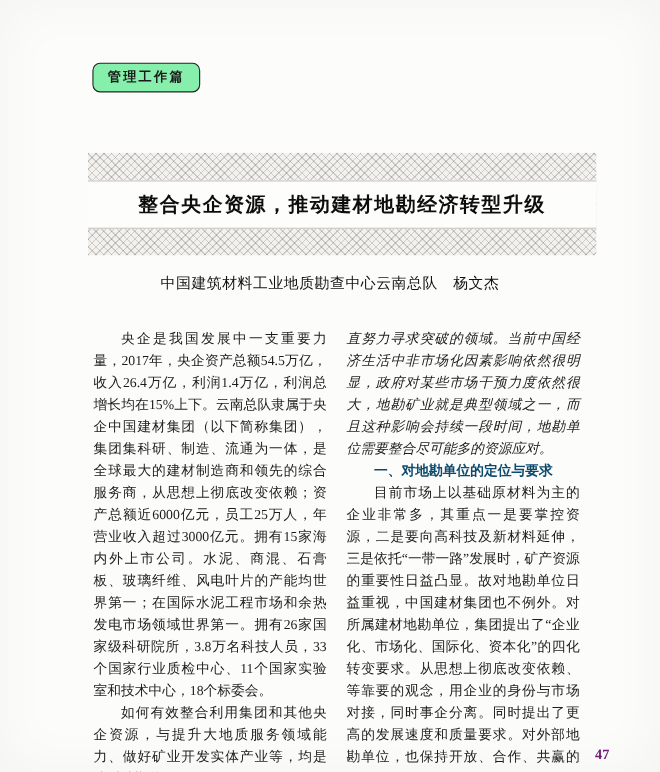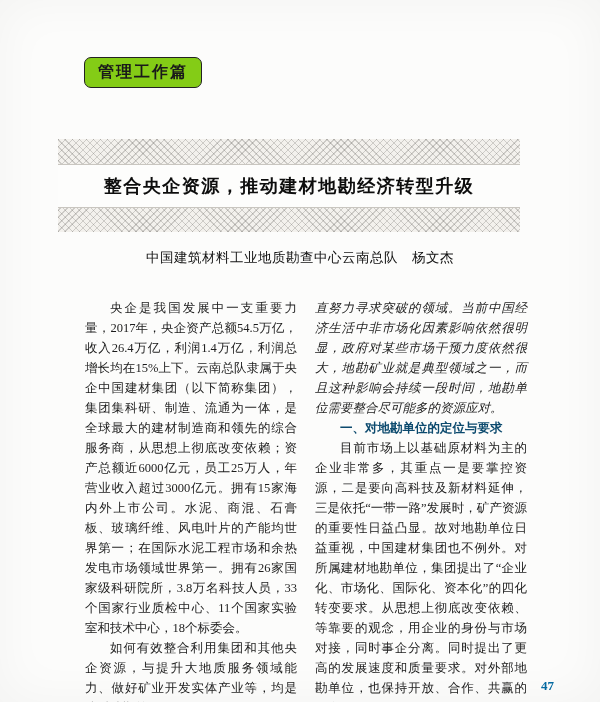--- a/index.html
+++ b/index.html
@@ -13,25 +13,25 @@
     color: #1a1a1a;
     overflow: hidden;
     box-shadow: inset 0 0 50px rgba(0,0,0,0.04);
   }
   .section-badge {
     position: absolute; left: 84px; top: 57px;
     border: 1.5px solid #222;
     border-radius: 7px;
     padding: 4px 13px;
     font-family: "Liberation Sans", "DejaVu Sans", sans-serif;
-    font-size: 16px; font-weight: bold; letter-spacing: 2px;
-    background: #84cc16;
+    font-size: 12px; font-weight: bold; letter-spacing: 2px;
+    background: #86efac;
   }
   .title-band {
-    position: absolute; left: 58px; top: 139px;
+    position: absolute; left: 80px; top: 139px;
     width: 462px; height: 93px;
     background-color: #f3f1ed;
     background-image:
       repeating-linear-gradient(45deg,  rgba(70,68,64,0.22) 0 1px, transparent 1px 5px),
       repeating-linear-gradient(135deg, rgba(70,68,64,0.22) 0 1px, transparent 1px 5px);
     display: flex; align-items: center;
   }
   .title-strip {
     width: 100%;
     background: #fdfdfc;
@@ -63,21 +63,21 @@
   }
   .col p { text-indent: 2em; }
   .col p.cont { text-indent: 0; font-style: italic; }
   .col .subhead {
     font-weight: bold;
     text-indent: 2em;
     color: #0c4a6e;
   }
   .page-number {
     position: absolute; right: 46px; bottom: 8px;
-    font-size: 13px; font-weight: bold; color: #0369a1;
+    font-size: 13px; font-weight: bold; color: #701a75;
   }
 </style>
 </head>
 <body>
 
 <div class="page">
 
   <div class="section-badge">管理工作篇</div>
 
   <div class="title-band">

